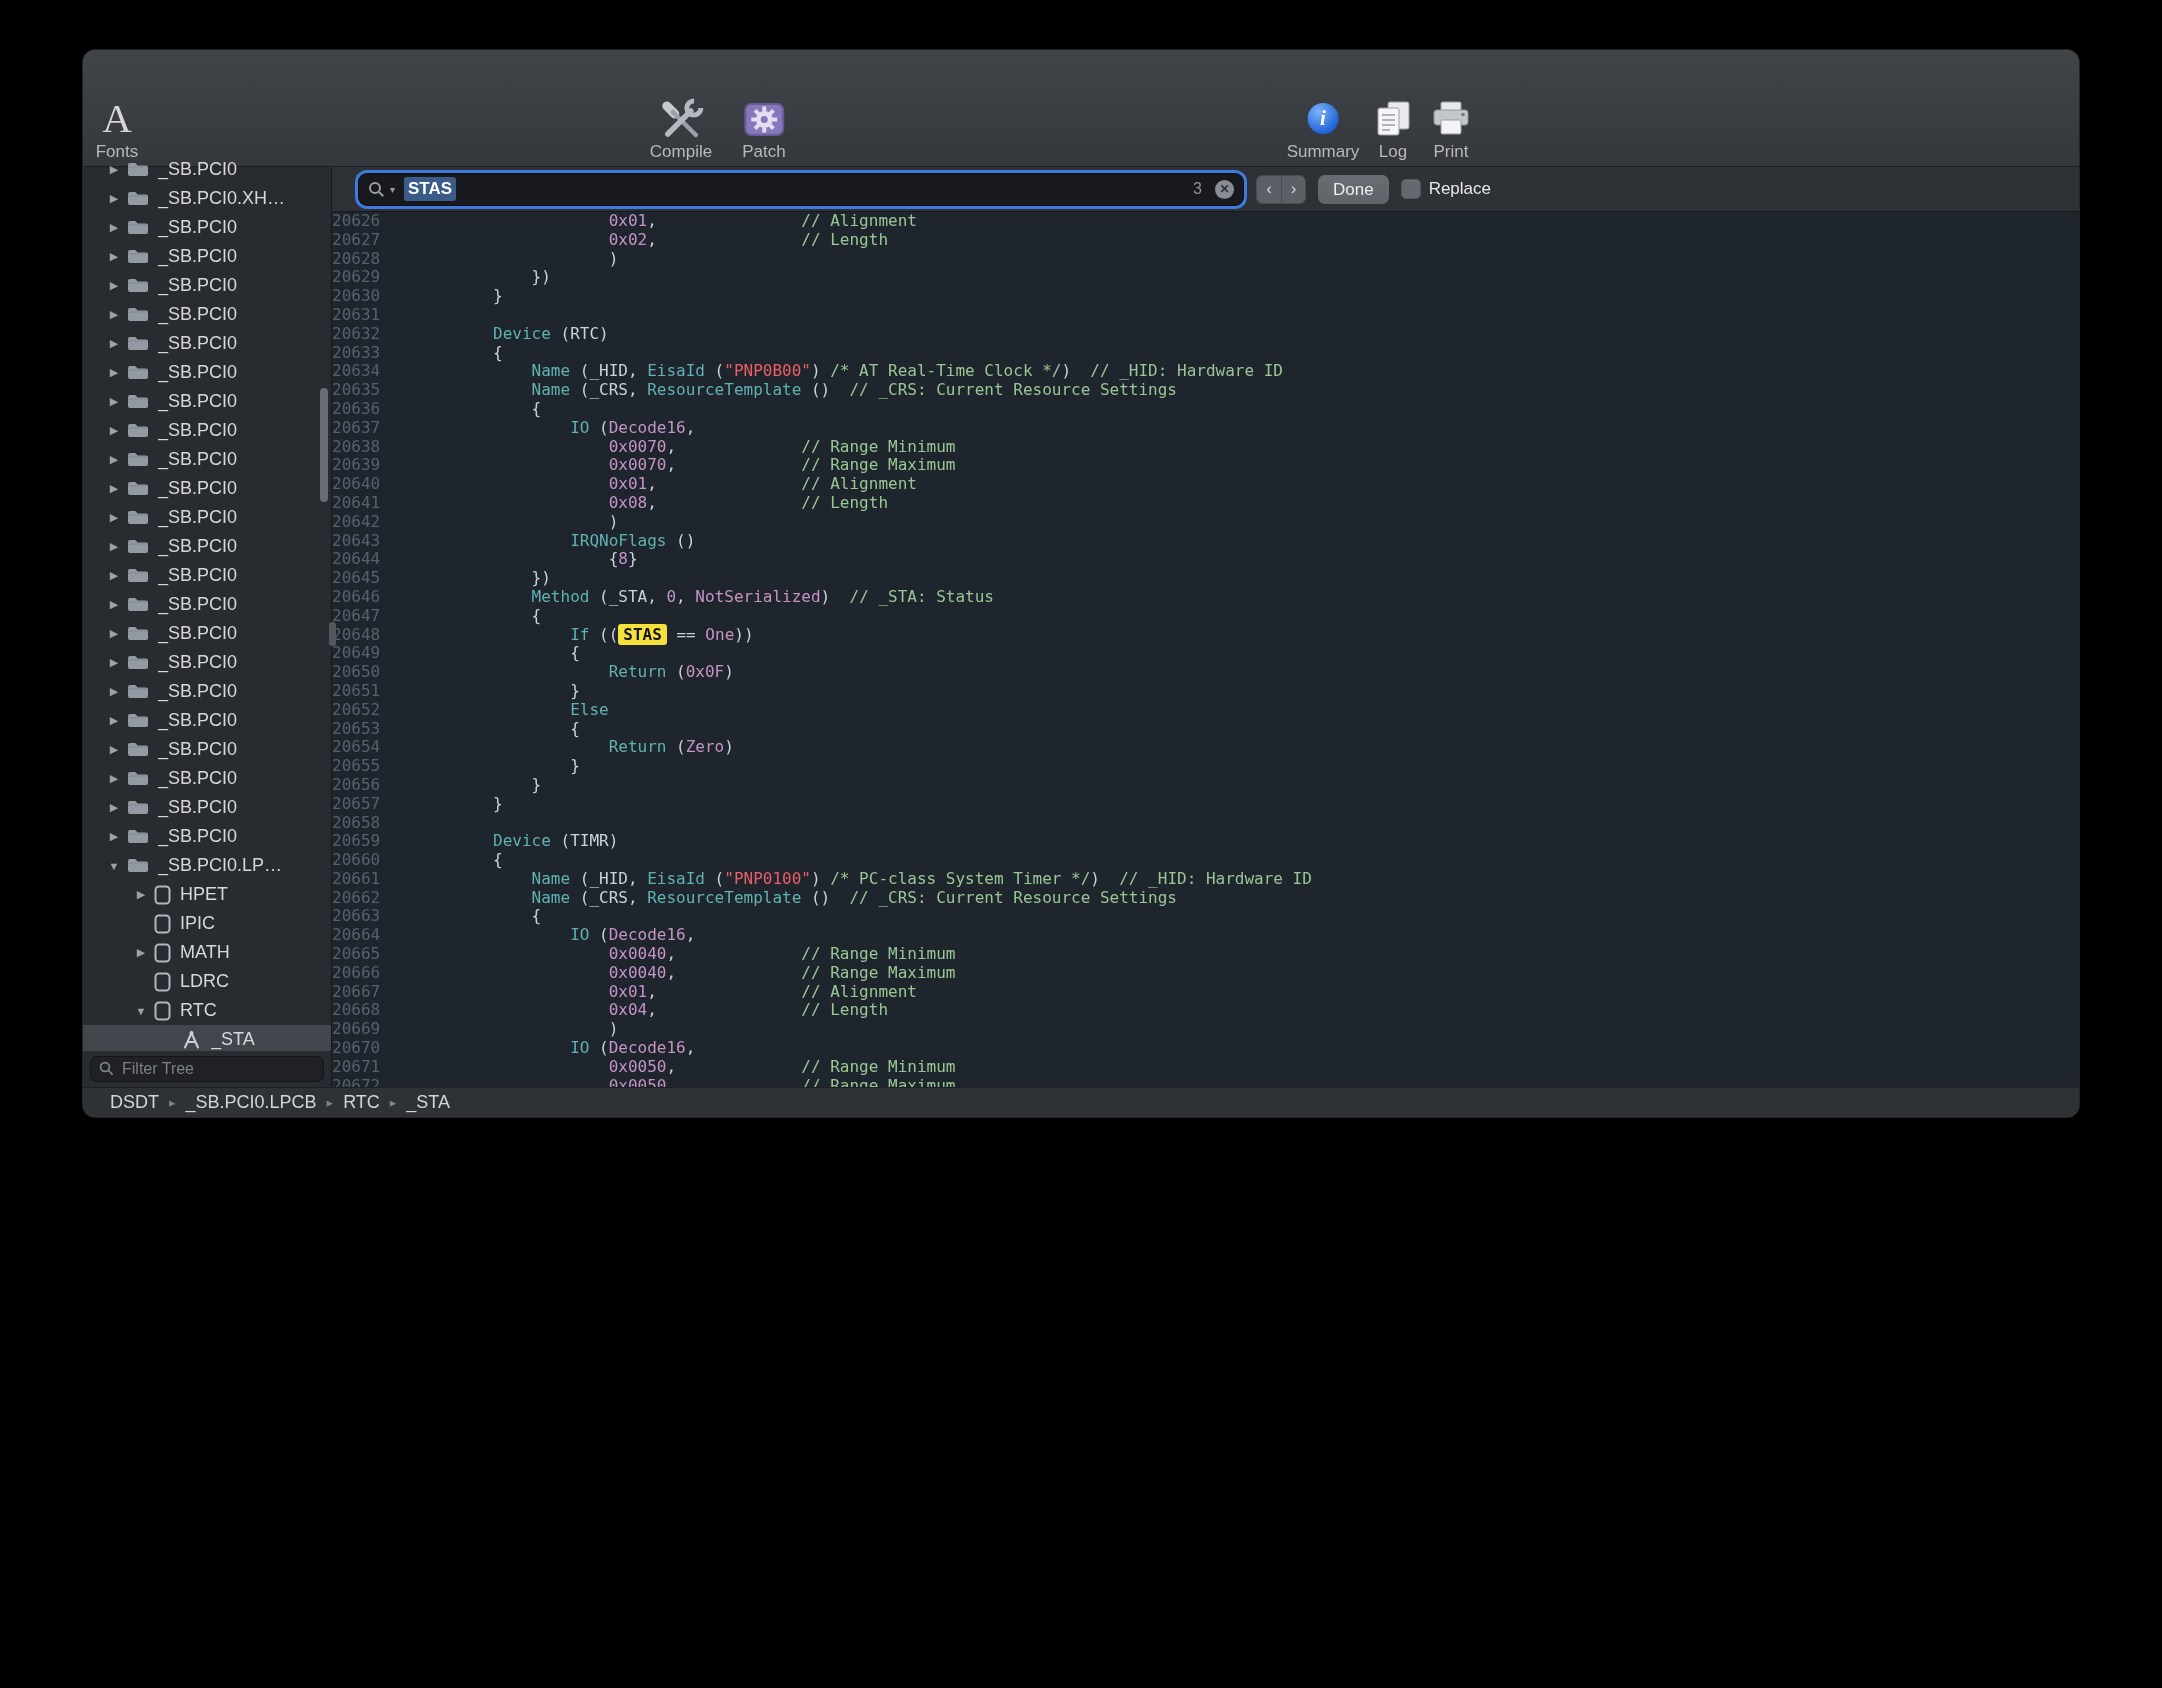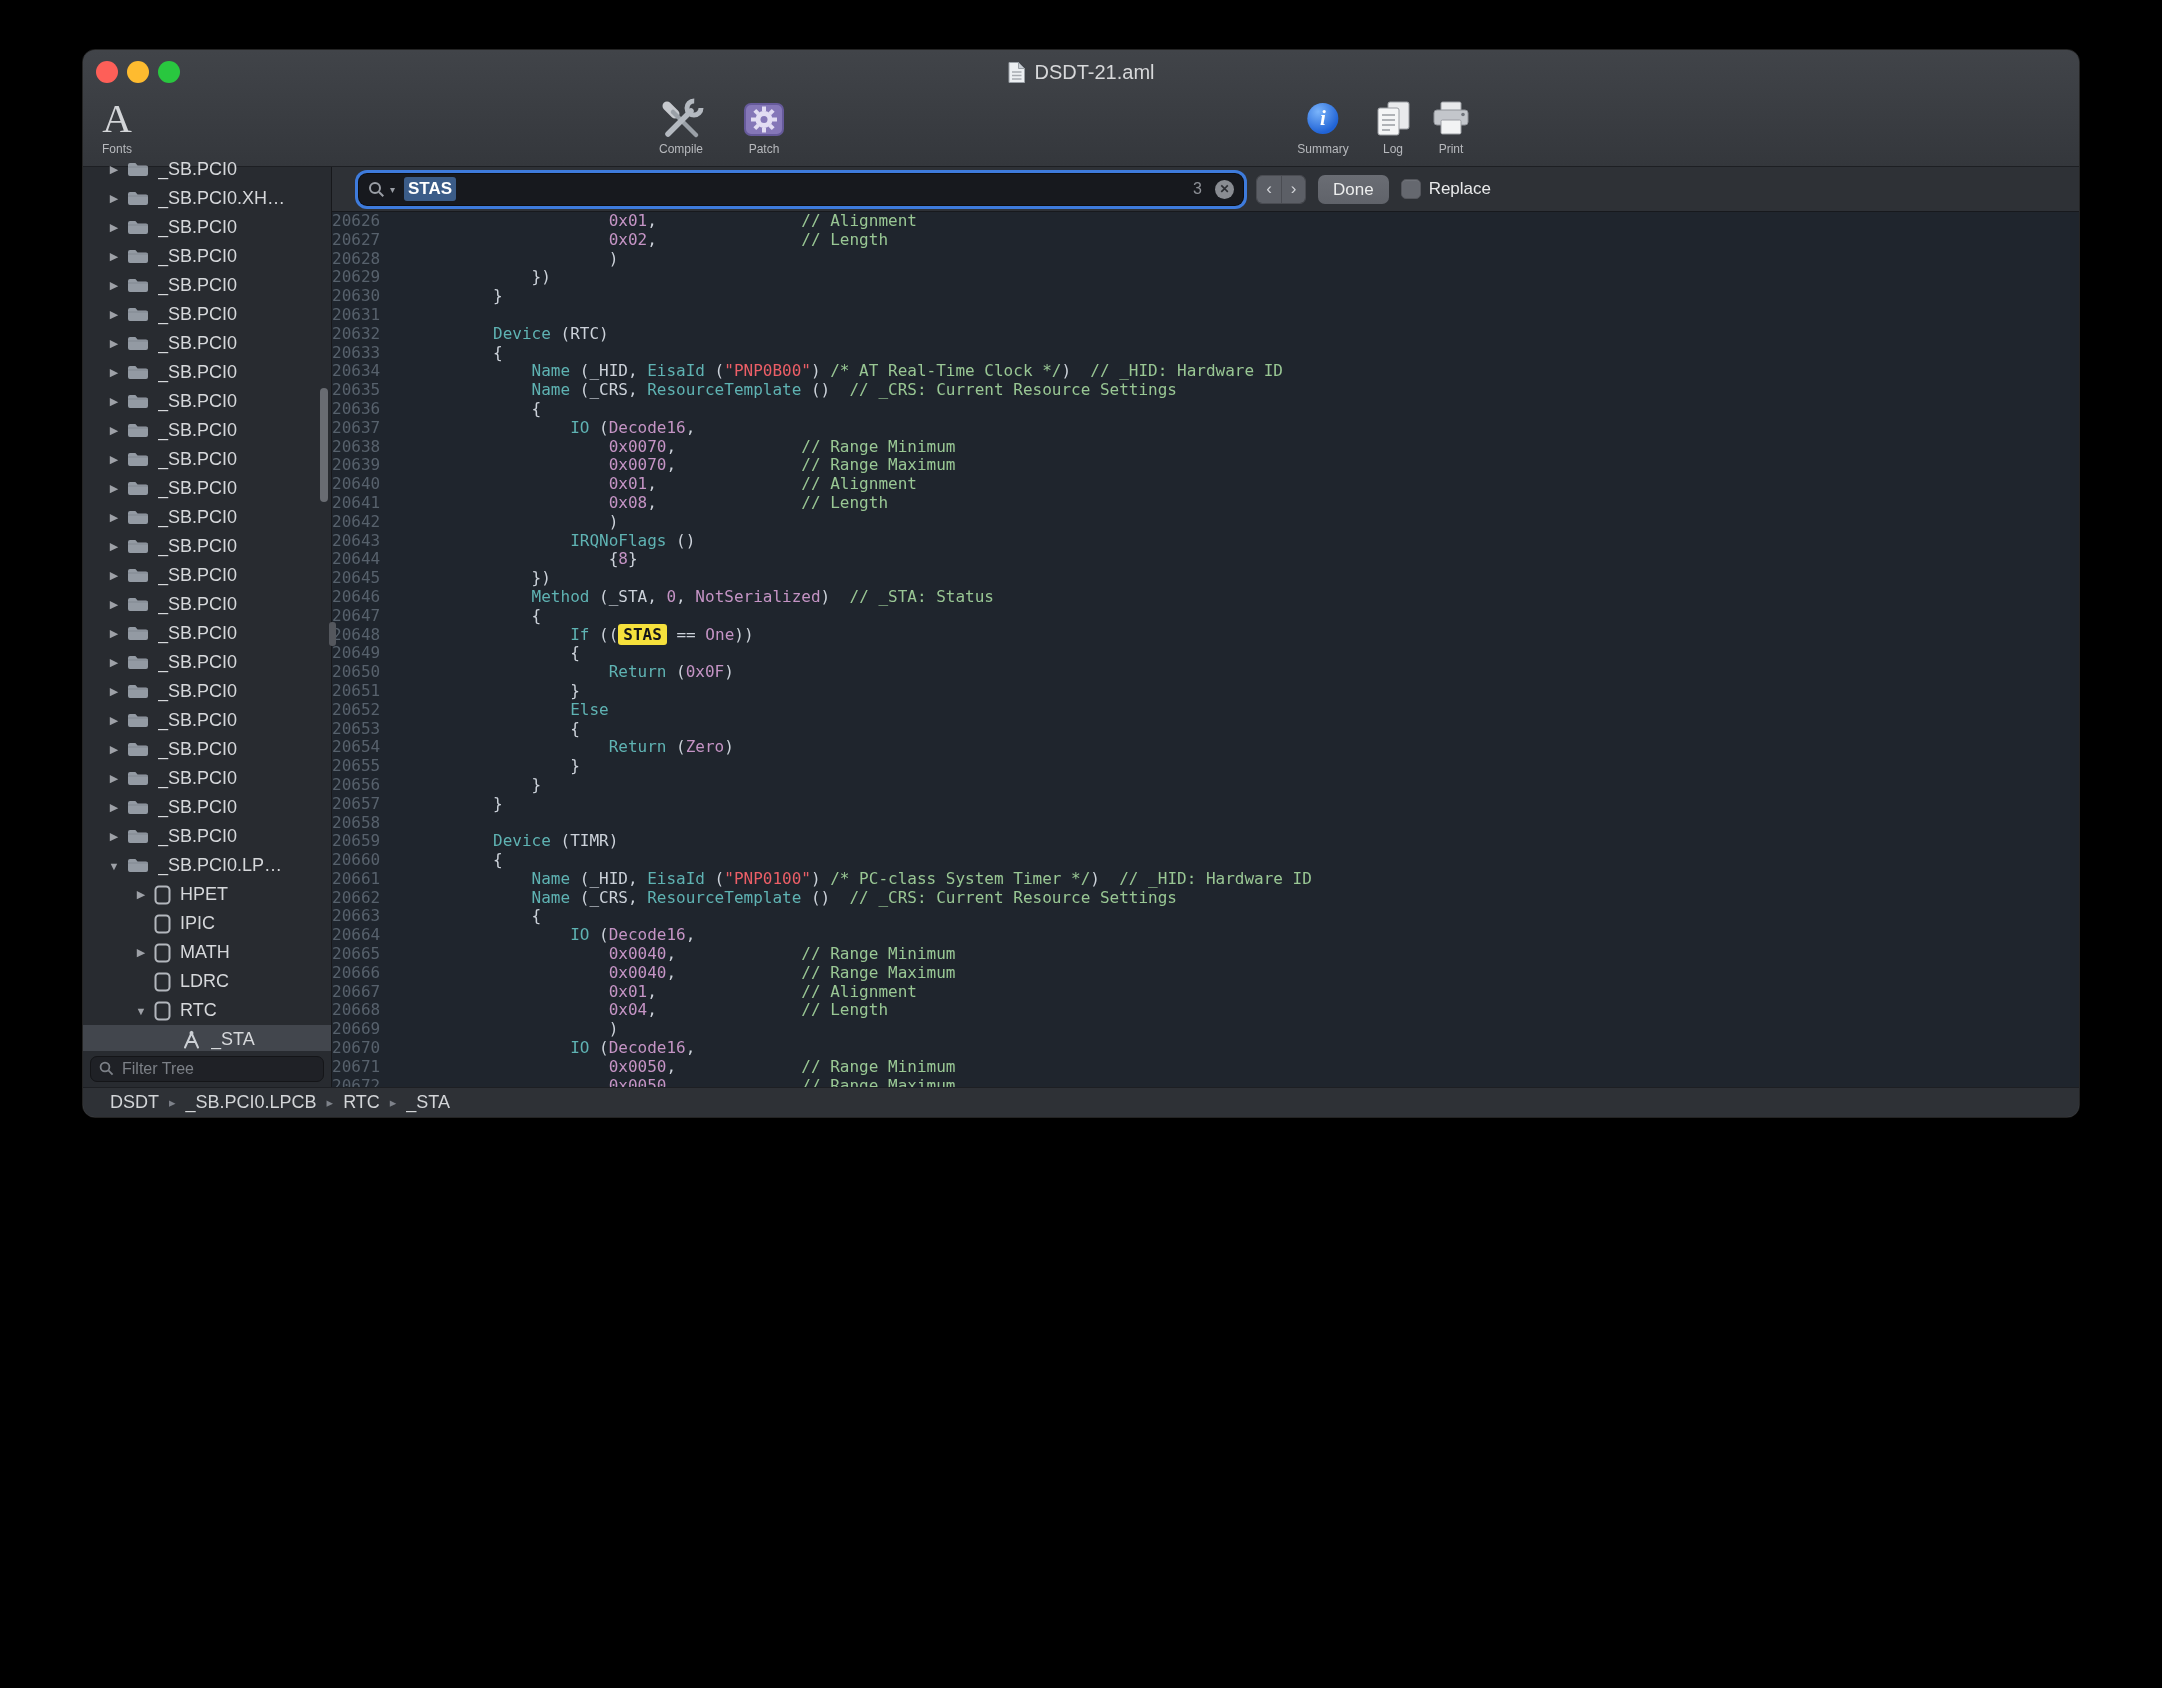--- a/index.html
+++ b/index.html
@@ -14,21 +14,21 @@
   .titlebar{height:44px;display:flex;align-items:center;justify-content:center;gap:8px;position:relative}
   .traffic{position:absolute;left:13px;top:11px;display:flex;gap:9px}
   .tl{width:22px;height:22px;border-radius:50%}
   .tl.close{background:#fe5f58}.tl.min{background:#febb2f}.tl.zoom{background:#29c73f}
   .title-text{font-size:20px;color:#d7d8da}
   .title-icon{display:flex;align-items:center}
   .toolbar{position:absolute;left:0;top:44px;right:0;height:72px}
   .tool{position:absolute;top:1px;transform:translateX(-50%);display:flex;flex-direction:column;
     align-items:center;width:max-content}
   .ticon{height:47px;display:flex;align-items:center;justify-content:center}
-  .tlabel{font-size:12px;color:#b7b9bd;margin-top:0px}
+  .tlabel{font-size:17px;color:#b7b9bd;margin-top:0px}
   .fonts-glyph{font-family:"Liberation Serif",serif;font-size:41px;color:#d3d5d8;line-height:1}
   .info-circle{width:31px;height:31px;border-radius:50%;
     background:radial-gradient(circle at 35% 28%,#7ab4fb,#2063d6 72%);
     display:flex;align-items:center;justify-content:center}
   .info-circle span{font-family:"Liberation Serif",serif;font-style:italic;font-weight:700;
     font-size:21px;color:#fff}
   
   .content{flex:1;display:flex;min-height:0;position:relative}
   .sidebar{width:249px;flex:none;background:#282b30;border-right:1px solid #17181b;
     display:flex;flex-direction:column;position:relative}
@@ -80,39 +80,20 @@
   .breadcrumb{display:flex;align-items:center}
   .bitem{font-size:18px;color:#d3d5d8}
   .bsep{color:#7e828a;font-size:13px;margin:0 10px}
 </style>
 </head>
 <body>
 
 <div class="window">
 
   <div class="chrome">
-    <div class="titlebar">
-      <div class="traffic">
-        <div class="tl close"></div>
-        <div class="tl min"></div>
-        <div class="tl zoom"></div>
-      </div>
-      <span class="title-icon">
-        <svg width="19" height="23" viewBox="0 0 19 23">
-            <path d="M2 1.5 h9.5 l6 6 v14 H2 z" fill="#eceff2" stroke="#9aa0a6"></path>
-            <path d="M11.5 1.5 l6 6 h-6 z" fill="#c9ced4" stroke="#9aa0a6"></path>
-            <g stroke="#a7abb1" stroke-width="1.4">
-              <line x1="5" y1="11" x2="14.5" y2="11"></line>
-              <line x1="5" y1="14.5" x2="14.5" y2="14.5"></line>
-              <line x1="5" y1="18" x2="14.5" y2="18"></line>
-            </g>
-          </svg>
-      </span>
-      <span class="title-text">DSDT-21.aml</span>
-    </div>
 
     <div class="toolbar">
       <div class="tool" style="left:34px">
         <div class="ticon">
             <span class="fonts-glyph">A</span>
           </div>
         <div class="tlabel">Fonts</div>
       </div>
       <div class="tool" style="left:598px">
         <div class="ticon">

